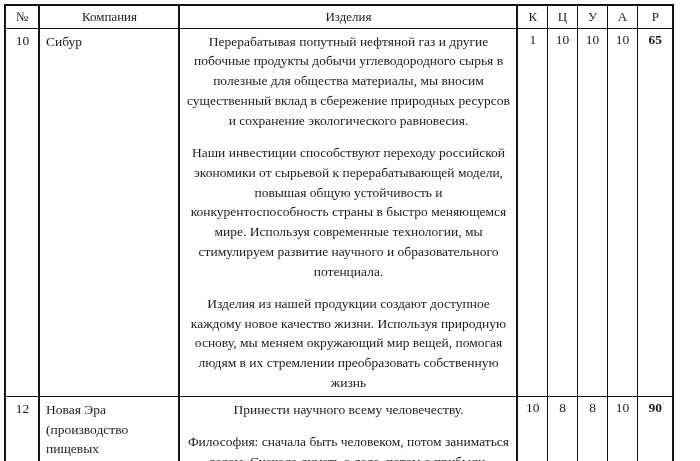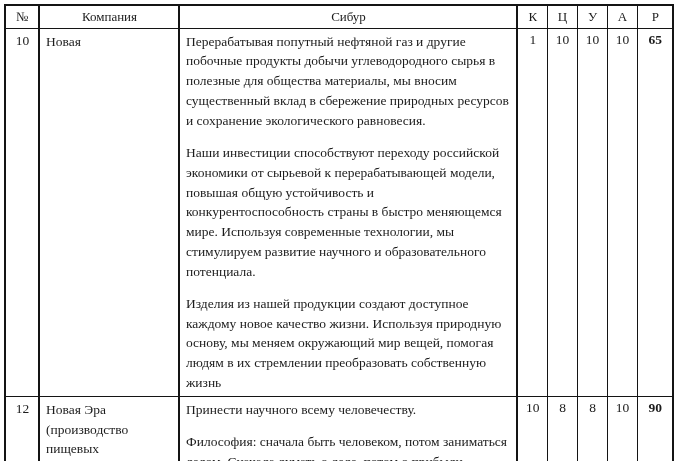--- a/index.html
+++ b/index.html
@@ -93,21 +93,21 @@
   td.c-company {
     font-size: 13.5px;
     line-height: 1.45;
     padding-top: 5px;
     word-wrap: break-word;
   }
   td.c-mission {
     font-size: 13.5px;
     line-height: 1.47;
     padding-top: 5px;
-    text-align: left;
+    text-align: center;
   }
   td.c-score {
     text-align: center;
     font-size: 13.5px;
     padding-top: 5px;
   }
   td.c-score.bold { font-weight: bold; }
 
   .mission-para { margin: 0; }
   .mission-para + .mission-para { margin-top: 12px; }
@@ -130,33 +130,33 @@
       <col class="w-score">
       <col class="w-score">
       <col class="w-score">
       <col class="w-score">
       <col class="w-score-r">
     </colgroup>
     <thead>
       <tr>
         <th class="c-num">№</th>
         <th class="c-company">Компания</th>
-        <th class="c-mission">Сибур</th>
+        <th class="c-mission">Изделия</th>
         <th class="c-score">К</th>
         <th class="c-score">Ц</th>
         <th class="c-score">У</th>
         <th class="c-score">А</th>
         <th class="c-score last">Р</th>
       </tr>
     </thead>
     <tbody>
 
       <tr class="row-sibur">
         <td class="c-num">10</td>
-        <td class="c-company">Новая</td>
+        <td class="c-company">Сибур</td>
         <td class="c-mission">
           <p class="mission-para">Перерабатывая попутный нефтяной газ и другие побочные продукты добычи углеводородного сырья в полезные для общества материалы, мы вносим существенный вклад в сбережение природных ресурсов и сохранение экологического равновесия.</p>
           <p class="mission-para">Наши инвестиции способствуют переходу российской экономики от сырьевой к перерабатывающей модели, повышая общую устойчивость и конкурентоспособность страны в быстро меняющемся мире. Используя современные технологии, мы стимулируем развитие научного и образовательного потенциала.</p>
           <p class="mission-para">Изделия из нашей продукции создают доступное каждому новое качество жизни. Используя природную основу, мы меняем окружающий мир вещей, помогая людям в их стремлении преобразовать собственную жизнь</p>
         </td>
         <td class="c-score">1</td>
         <td class="c-score">10</td>
         <td class="c-score">10</td>
         <td class="c-score">10</td>
         <td class="c-score last bold">65</td>

